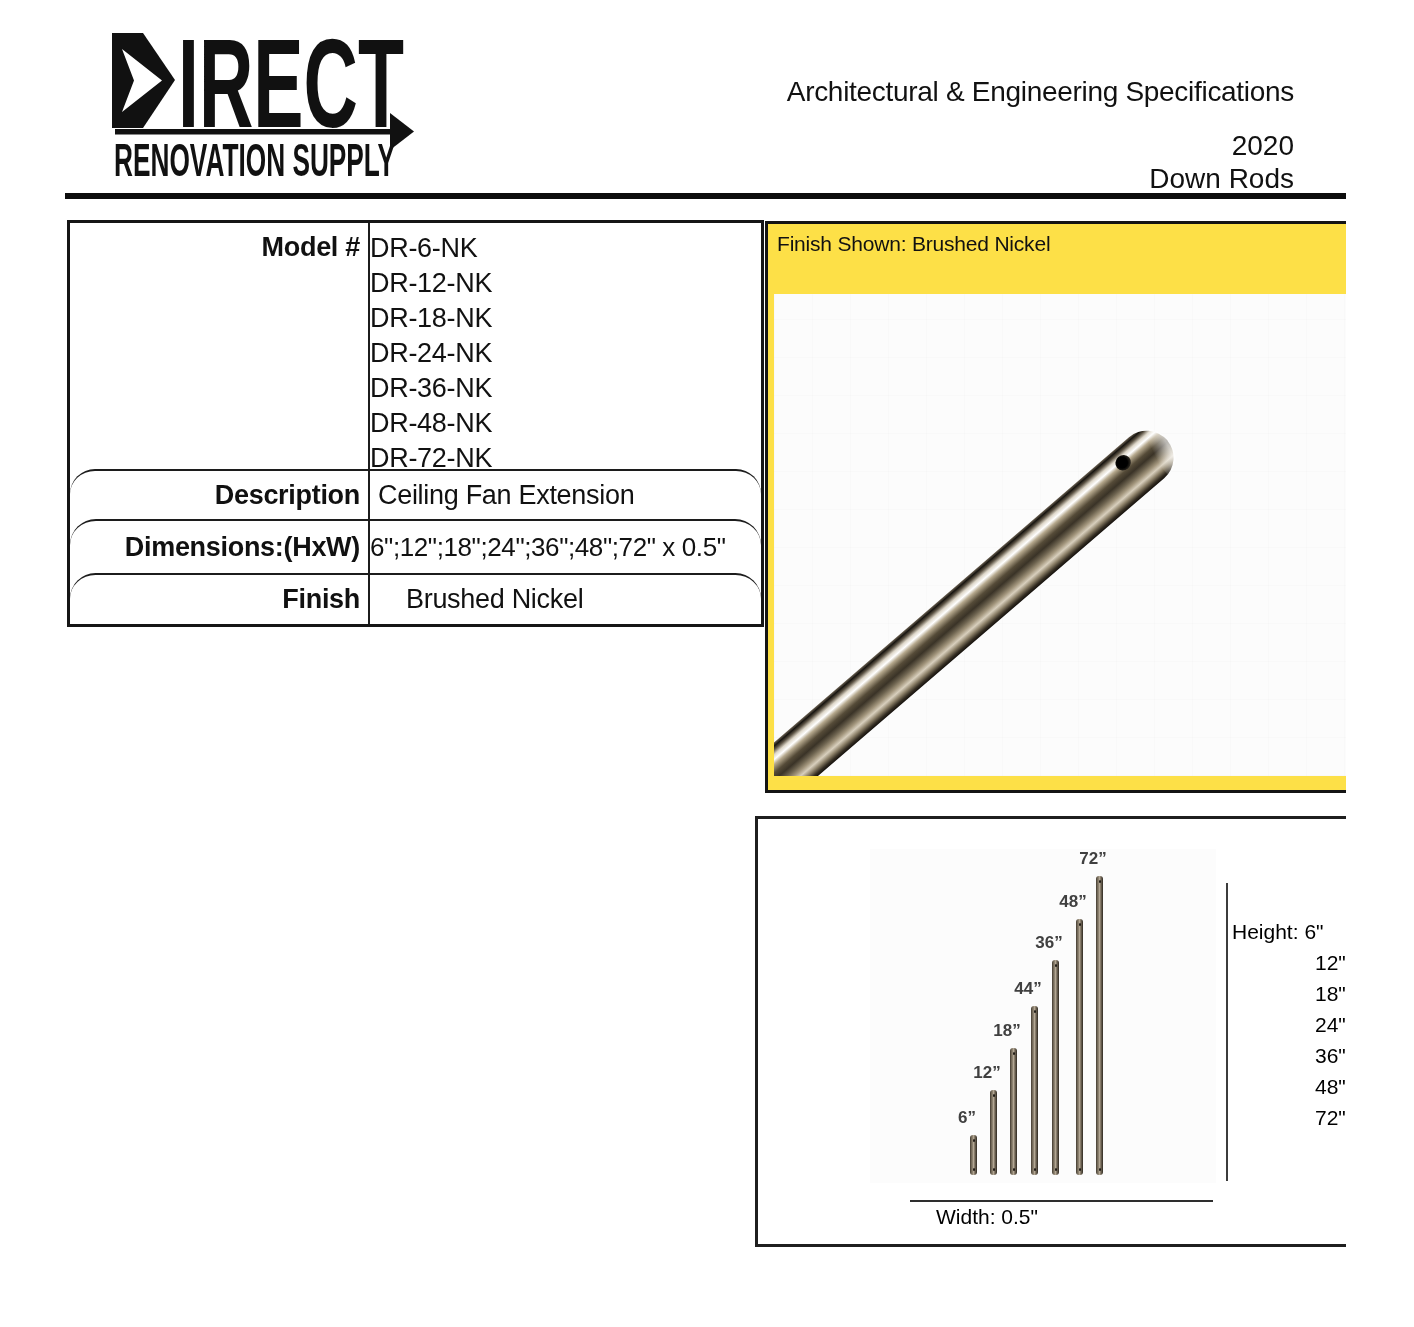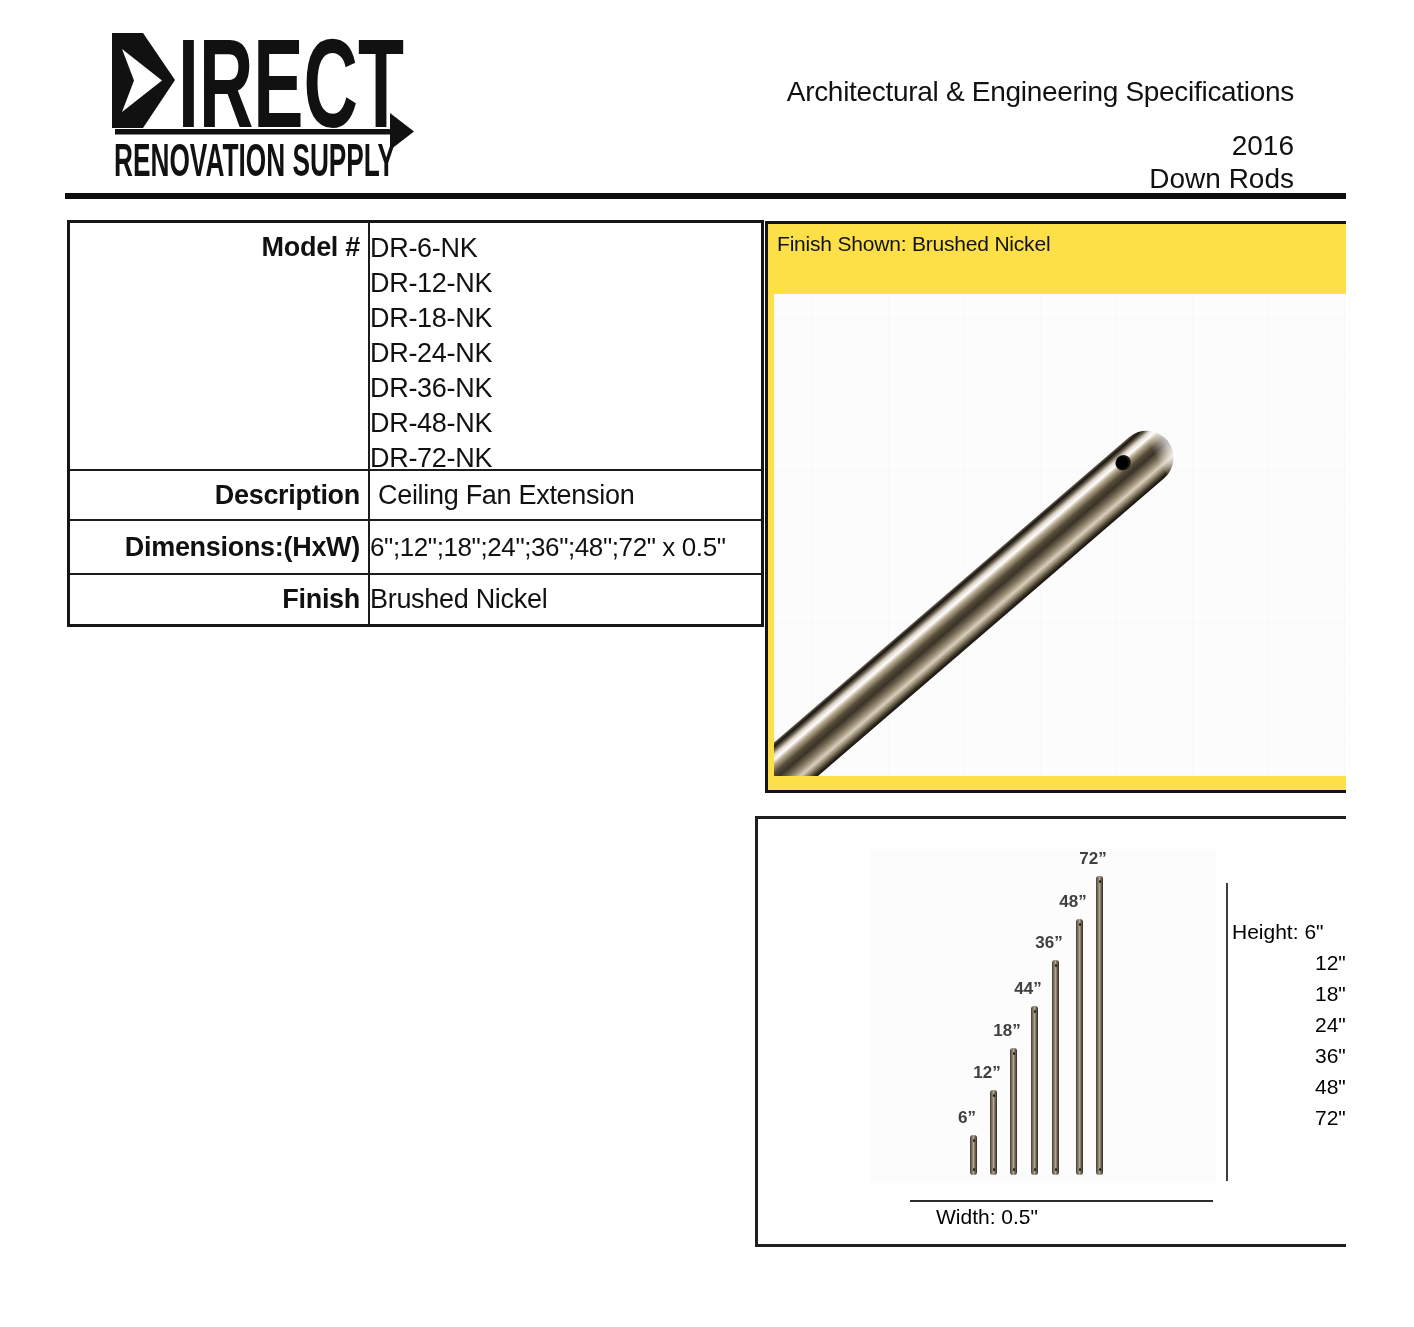--- a/index.html
+++ b/index.html
@@ -8,32 +8,32 @@
     font-family:"Liberation Sans","DejaVu Sans",sans-serif;color:#111;
   }
   
   .logo{position:absolute;left:112px;top:33px;}
   .hdr-title{position:absolute;right:52px;top:76px;font-size:28px;letter-spacing:-0.3px;white-space:nowrap;}
   .hdr-year{position:absolute;right:52px;top:130px;font-size:28px;}
   .hdr-product{position:absolute;right:52px;top:163px;font-size:28px;white-space:nowrap;}
   .hdr-rule{position:absolute;left:65px;top:193px;width:1298px;height:6px;background:#0d0d0d;}
   
   .spec-table{position:absolute;left:67px;top:220px;width:691px;border:3px solid #161616;background:#fff;}
-  .trow{display:grid;grid-template-columns:300px 1fr;}
+  .trow{display:grid;grid-template-columns:300px 1fr;border-radius:26px;}
   .trow + .trow{border-top:2px solid #1c1c1c;}
   .tlbl{border-right:2px solid #1c1c1c;text-align:right;font-weight:bold;font-size:27px;
         padding-right:8px;letter-spacing:-0.3px;display:flex;align-items:center;justify-content:flex-end;}
   .tval{font-size:27px;display:flex;align-items:center;letter-spacing:-0.3px;}
   .row-model{height:246px;}
   .row-model .tlbl{align-items:flex-start;padding-top:9px;}
   .row-model .tval{align-items:flex-start;padding-top:8px;white-space:pre-line;line-height:35px;}
   .row-desc{height:48px;gap:8px;}
   .row-dim{height:52px;}
   .row-dim .tval{font-size:26px;white-space:nowrap;letter-spacing:-0.4px;}
-  .row-finish{height:49px;}
+  .row-finish{height:49px;gap:36px;}
   
   .finish-box{position:absolute;left:765px;top:221px;width:597px;height:572px;border:3px solid #141414;background:#fde047;box-sizing:border-box;}
   .finish-caption{position:absolute;left:9px;top:8px;font-size:21px;letter-spacing:-0.2px;}
   .photo{position:absolute;left:6px;top:70px;width:578px;height:482px;overflow:hidden;
          background:
            repeating-linear-gradient(0deg,rgba(0,0,0,0.012) 0 1px,transparent 1px 38px),
            repeating-linear-gradient(90deg,rgba(0,0,0,0.012) 0 1px,transparent 1px 38px),
            #fcfcfc;}
   .big-rod{position:absolute;left:-30px;top:483px;width:558px;height:54px;
            transform:rotate(-40.7deg);transform-origin:0 50%;
@@ -70,21 +70,21 @@
   <svg class="logo" width="302" height="145" viewBox="0 0 302 145" aria-hidden="true">
     <polygon points="0,0 31,0 63,47 31,95 0,95" fill="#111"></polygon>
     <polygon points="10,16 50,47.5 10,79 22,47.5" fill="#ffffff"></polygon>
     <text x="66" y="94" font-size="126" font-weight="bold" font-family="Liberation Sans, DejaVu Sans, sans-serif" textLength="226" lengthAdjust="spacingAndGlyphs" fill="#111">IRECT</text>
     <rect x="3" y="96" width="279" height="5.5" fill="#111"></rect>
     <polygon points="278,80 302,98.5 278,117" fill="#111"></polygon>
     <text x="2" y="143" font-size="46" font-weight="bold" font-family="Liberation Sans, DejaVu Sans, sans-serif" textLength="281" lengthAdjust="spacingAndGlyphs" fill="#111">RENOVATION SUPPLY</text>
   </svg>
 
   <div class="hdr-title">Architectural &amp; Engineering Specifications</div>
-  <div class="hdr-year">2016</div>
+  <div class="hdr-year">2020</div>
   <div class="hdr-product">Down Rods</div>
   <div class="hdr-rule"></div>
 
   <div class="spec-table">
     <div class="trow row-model">
       <div class="tlbl">Model #</div>
       <div class="tval">DR-6-NK
 DR-12-NK
 DR-18-NK
 DR-24-NK

